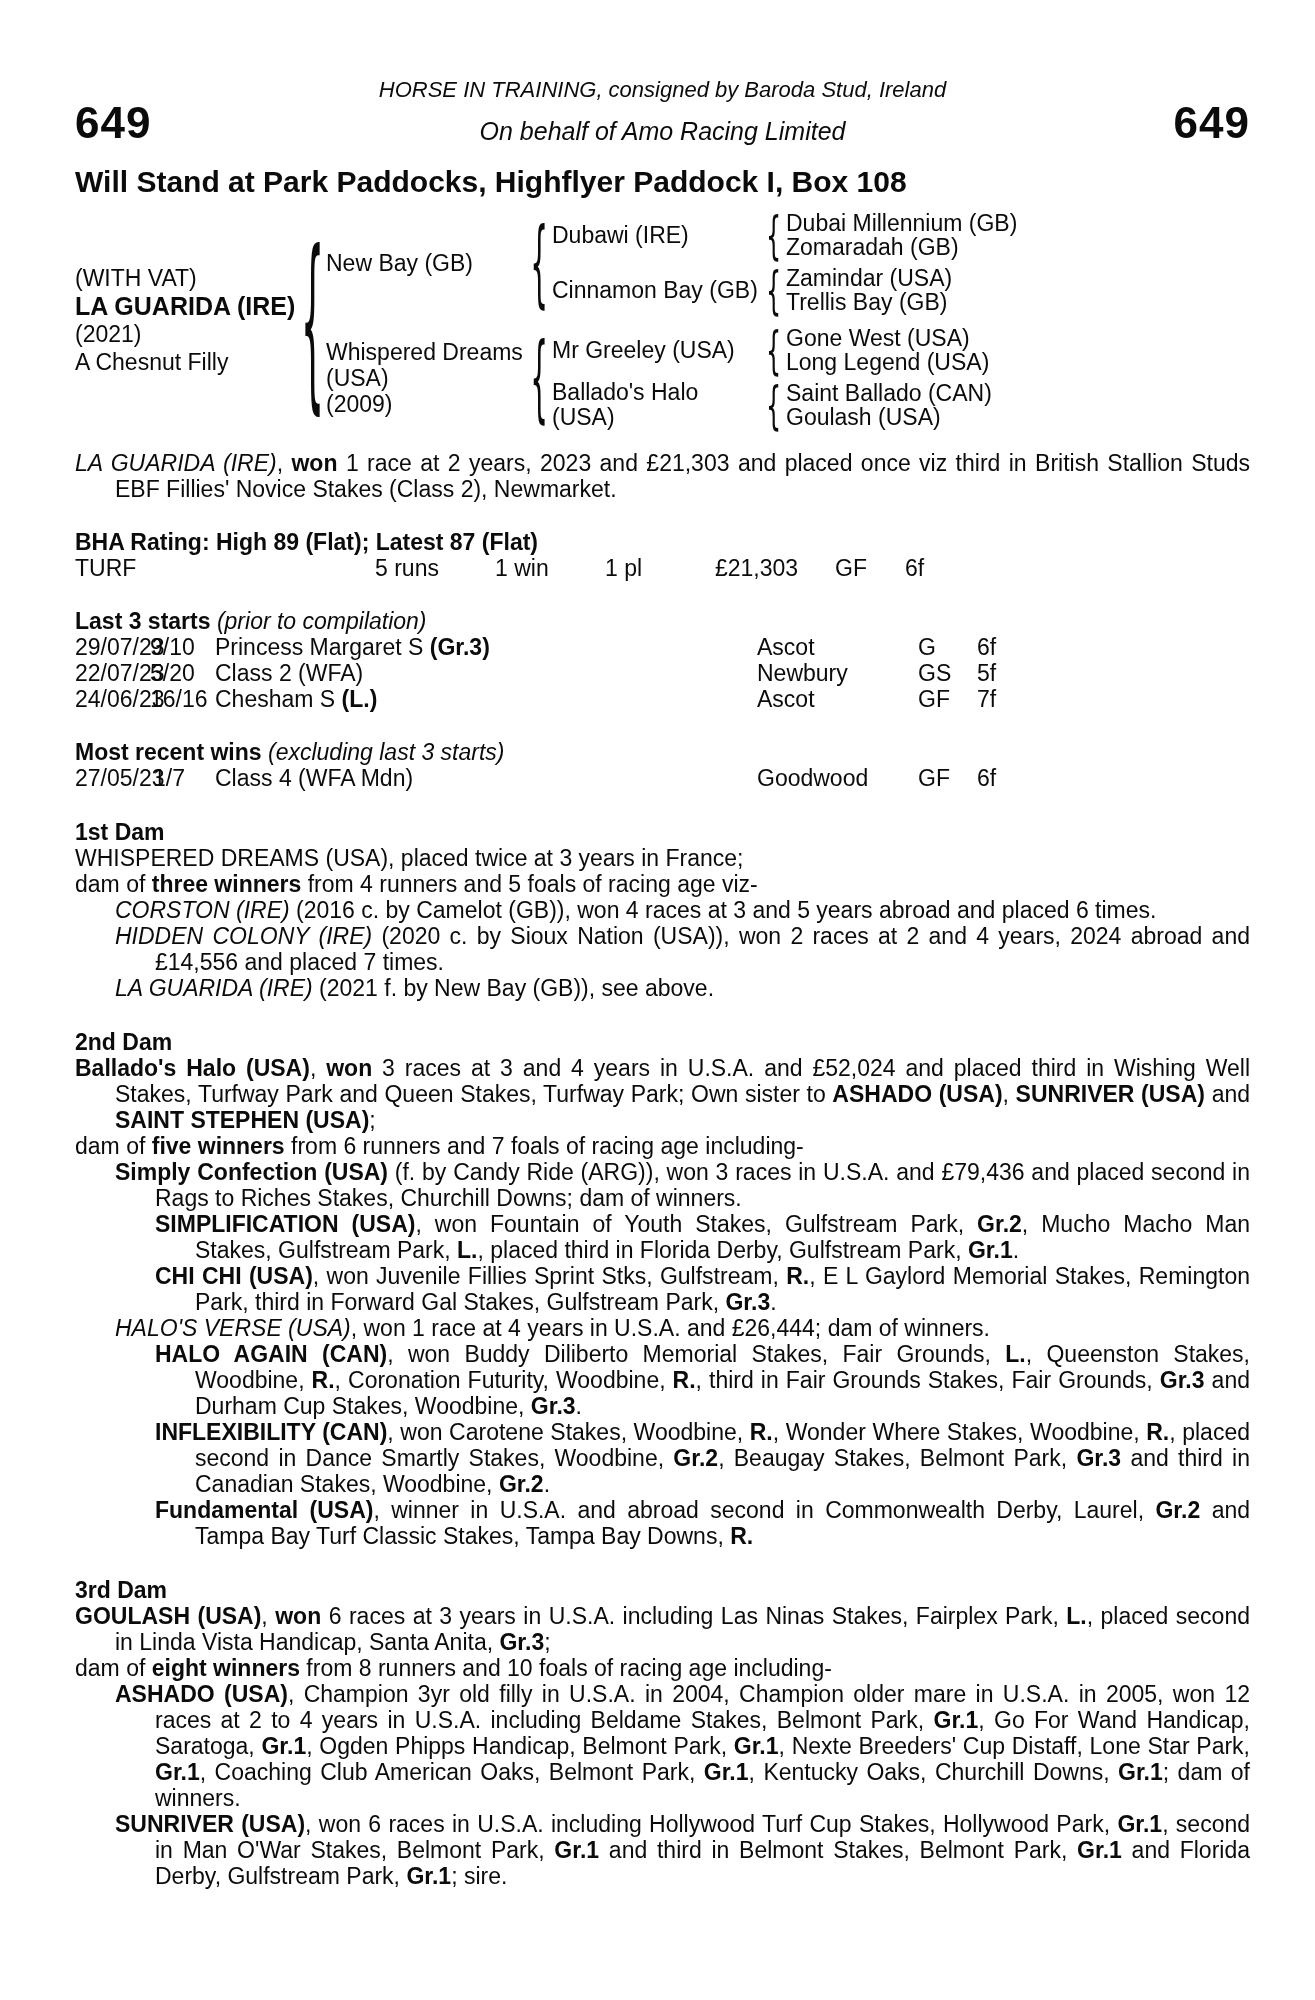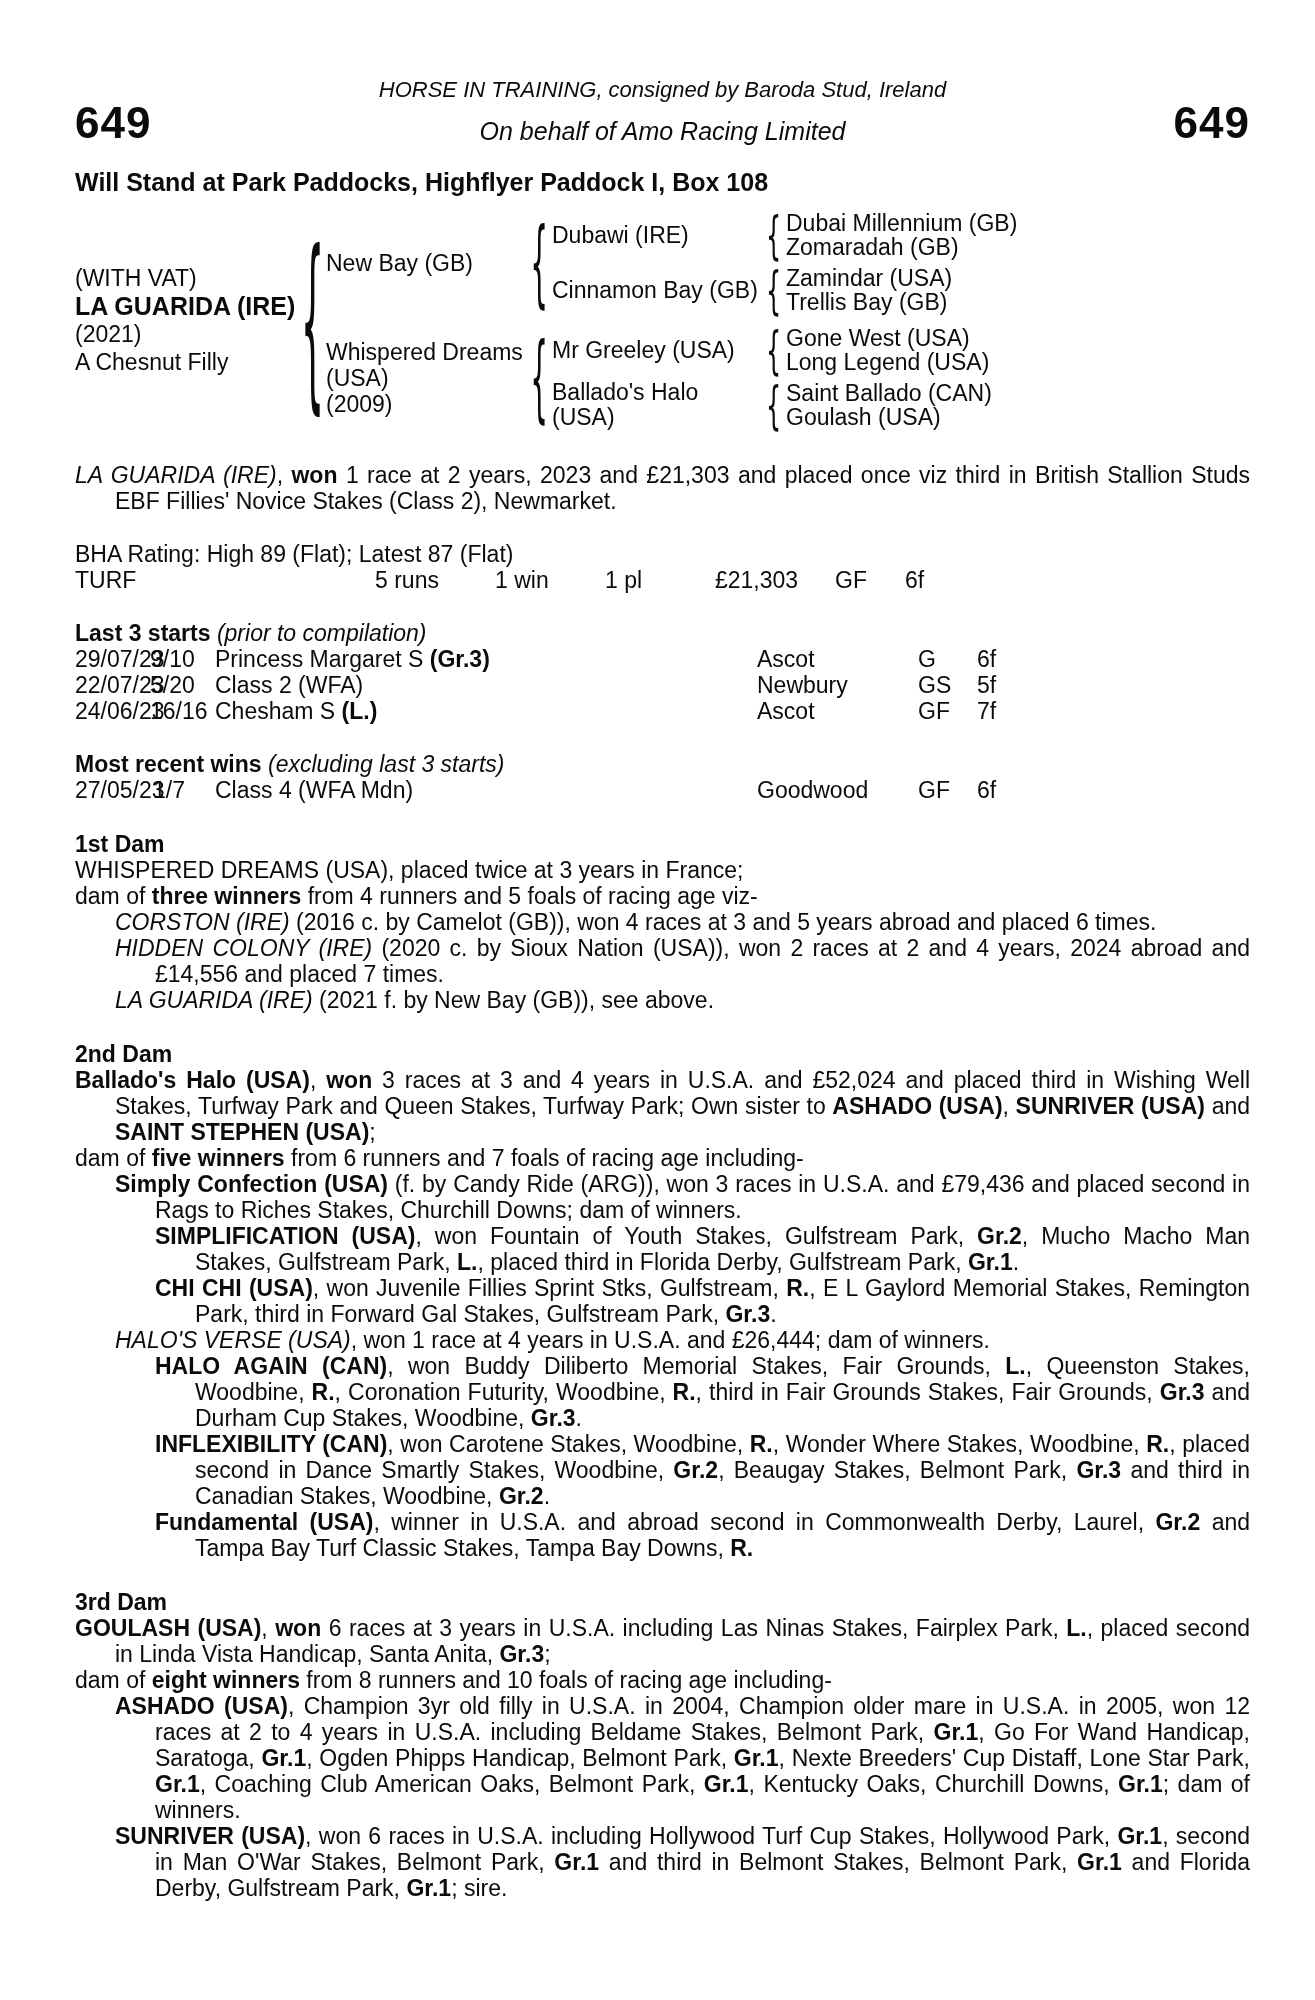--- a/index.html
+++ b/index.html
@@ -11,21 +11,21 @@
     -webkit-font-smoothing:antialiased;
   }
   .page{box-sizing:border-box;width:1315px;height:2000px;padding:76px 65px 0 75px;}
 
   
   .consign{text-align:center;font-style:italic;font-size:22px;line-height:28px;}
   .lot-row{position:relative;text-align:center;font-style:italic;font-size:25px;line-height:30px;margin-top:12px;}
   .lot{position:absolute;top:-8px;font-style:normal;font-weight:700;font-size:44px;letter-spacing:1px;}
   .lot-left{left:0;}
   .lot-right{right:0;}
-  .stand{font-weight:700;font-size:25px;line-height:28px;margin-top:22px;}
+  .stand{font-weight:700;font-size:30px;line-height:28px;margin-top:22px;}
 
   
   .pedigree{display:flex;align-items:center;margin-top:14px;min-height:215px;}
   .ped-subject{width:225px;flex:none;}
   .ped-subject div{line-height:28px;}
   .ped-name{font-weight:700;font-size:25px;}
   .gen1-col{display:flex;flex-direction:column;gap:10px;flex:1;}
   .gen1-row{display:flex;align-items:center;}
   .gen1-name{width:200px;flex:none;white-space:pre-line;line-height:26px;}
   .gen2-col{display:flex;flex-direction:column;gap:5px;justify-content:center;}
@@ -38,25 +38,25 @@
   .brace-xl>span{font-size:74px;transform:scale(0.50,2.55);}
   .brace-l{width:26px;height:96px;}
   .brace-l>span{font-size:54px;transform:scale(0.52,1.75);}
   .brace-s{width:24px;height:50px;}
   .brace-s>span{font-size:46px;transform:scale(0.52,1.12);}
 
   
   .para{margin:0;text-align:justify;margin-left:40px;text-indent:-40px;}
   .l1{margin:0;text-align:justify;margin-left:80px;text-indent:-40px;}
   .l2{margin:0;text-align:justify;margin-left:120px;text-indent:-40px;}
-  .race-desc{margin-top:32px;}
+  .race-desc{margin-top:20px;}
   .run-b{font-weight:700;}
   .run-i{font-style:italic;}
 
-  .bha{margin-top:27px;font-weight:400;}
+  .bha{margin-top:27px;font-weight:700;}
   .turf-row{display:grid;grid-template-columns:300px 120px 110px 110px 120px 70px 1fr;}
 
   .form-section{margin-top:27px;}
   .form-title .t{font-weight:700;}
   .form-title .s{font-style:italic;}
   .race-row{display:grid;grid-template-columns:75px 35px 572px 161px 59px 1fr;}
   .rr-pos{text-align:right;}
   .rr-race{padding-left:30px;}
 
   .dam-section{margin-top:28px;}

